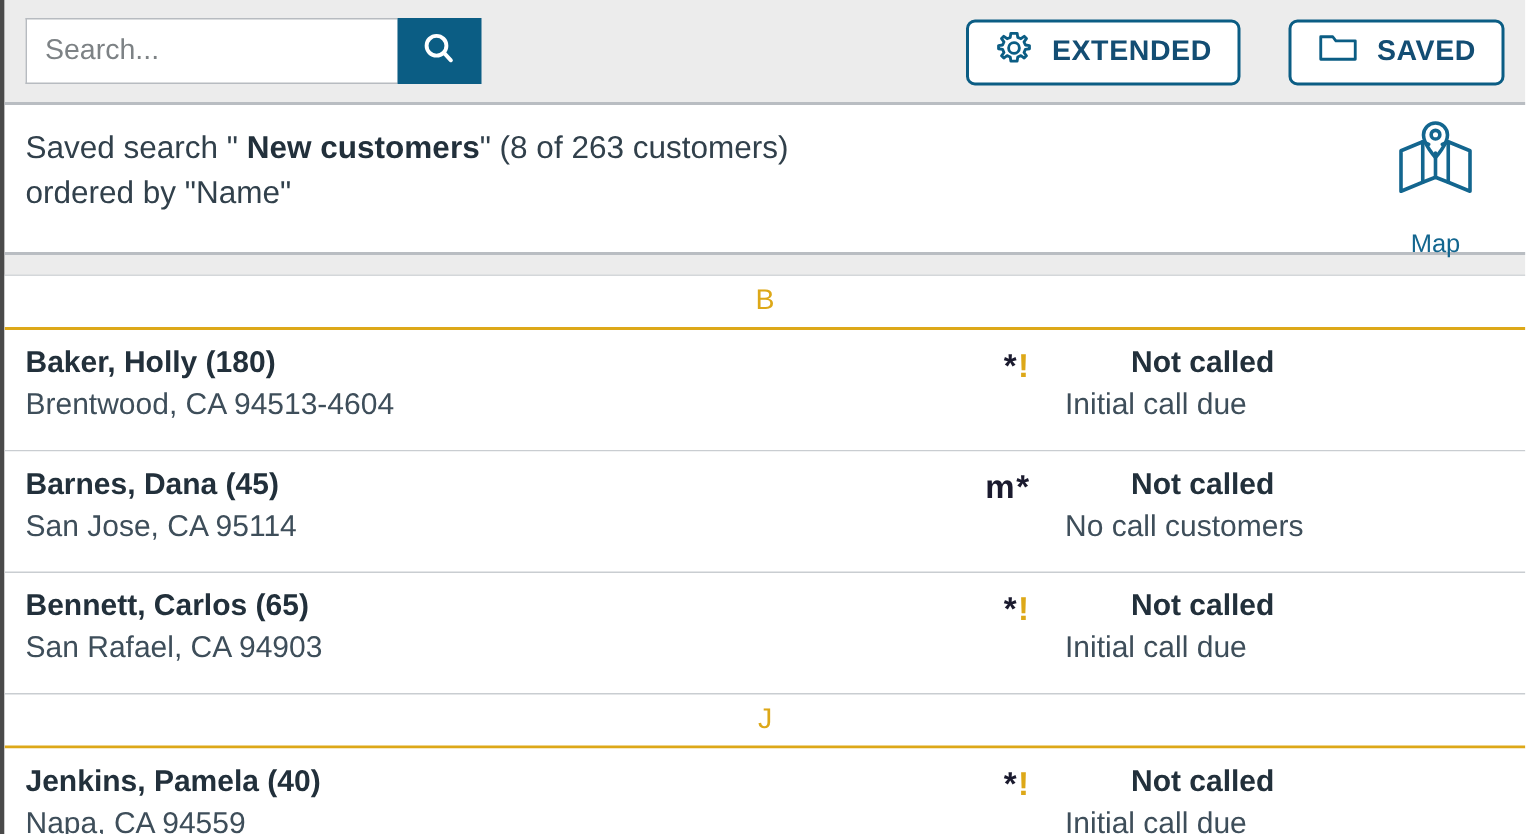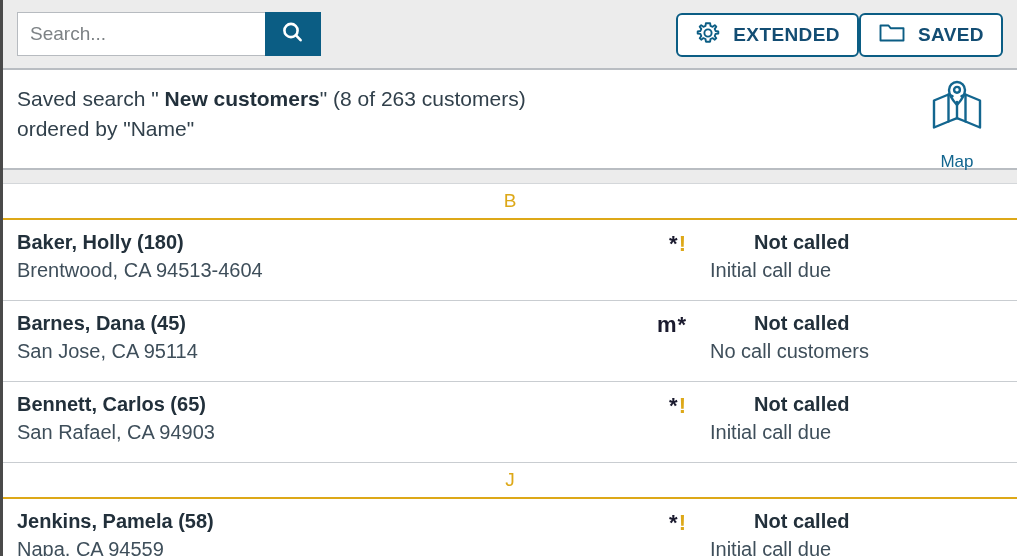--- a/index.html
+++ b/index.html
@@ -68,20 +68,21 @@
     justify-content: center;
     cursor: pointer;
     padding: 0;
   }
 
   .toolbar-right {
     position: absolute;
     right: 14px;
     top: 13px;
     display: flex;
+    gap: 32px;
     align-items: center;
   }
   .pill-btn {
     height: 44px;
     box-sizing: border-box;
     border: 2px solid #0b5d84;
     border-radius: 6px;
     background: #ffffff;
     display: flex;
     align-items: center;
@@ -308,21 +309,21 @@
       <div class="row-flags"><span>*</span><span class="warn">!</span></div>
       <div class="row-status">
         <div class="status-main">Not called</div>
         <div class="status-sub">Initial call due</div>
       </div>
     </div>
 
     <div class="alpha-divider">J</div>
 
     <div class="row">
-      <div class="row-name">Jenkins, Pamela (58)</div>
+      <div class="row-name">Jenkins, Pamela (40)</div>
       <div class="row-addr">Napa, CA 94559</div>
       <div class="row-flags"><span>*</span><span class="warn">!</span></div>
       <div class="row-status">
         <div class="status-main">Not called</div>
         <div class="status-sub">Initial call due</div>
       </div>
     </div>
 
   </div>
 </div>

